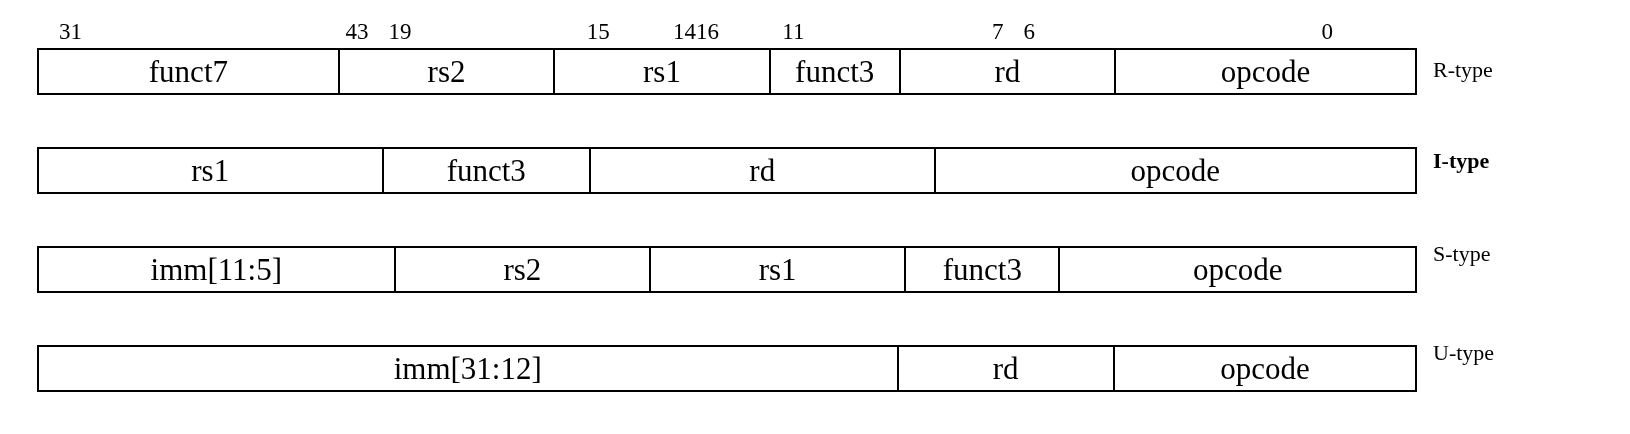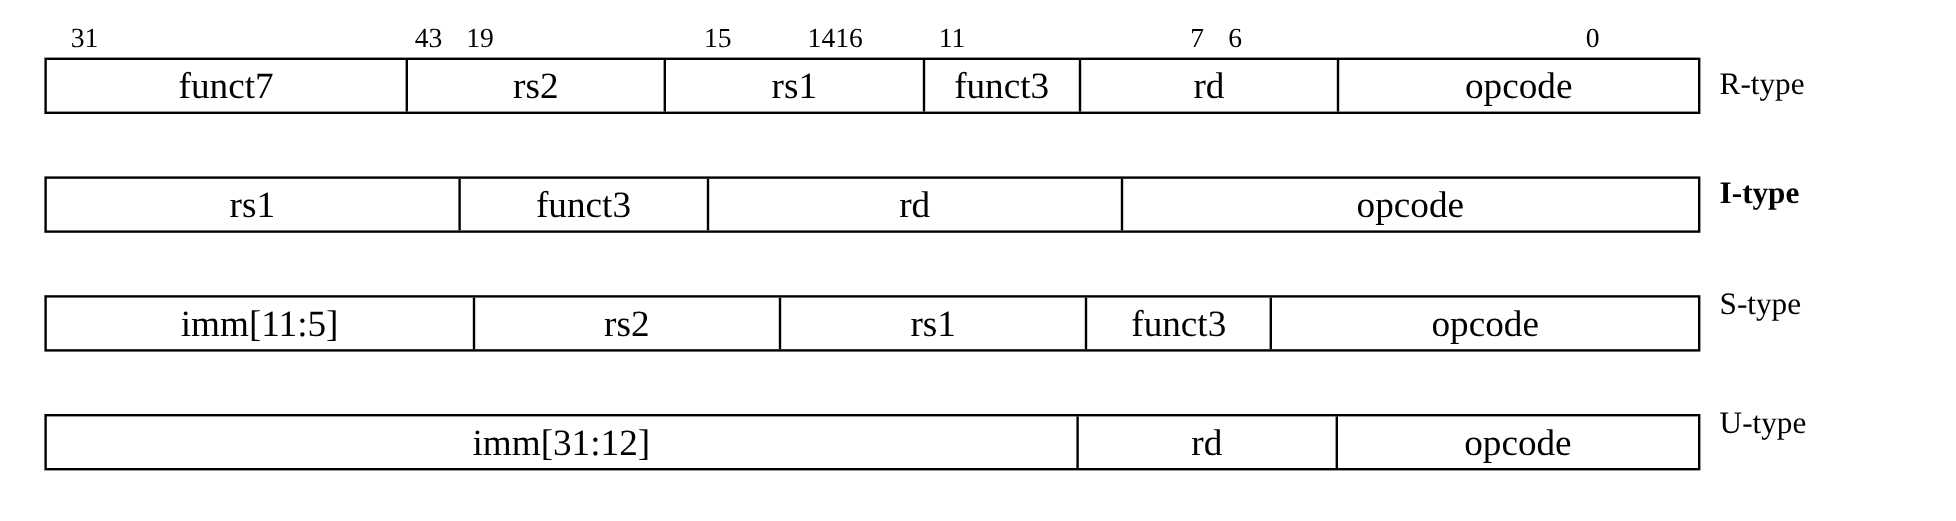--- a/index.html
+++ b/index.html
@@ -57,21 +57,21 @@
     justify-content: center;
     box-sizing: border-box;
     border-left: 2px solid #000000;
     font-size: 31px;
     line-height: 1;
     overflow: hidden;
     white-space: nowrap;
   }
   .field:first-child { border-left: none; }
   .type-label {
-    font-size: 26px;
+    font-size: 22px;
     line-height: 1;
     padding-left: 16px;
     white-space: nowrap;
   }
   .row-0 .type-label { transform: translateY(-2px); }
   .row-1 .type-label { transform: translateY(-10px); font-weight: bold; }
   .row-2 .type-label { transform: translateY(-16px); }
   .row-3 .type-label { transform: translateY(-16px); }
 </style>
 </head>

